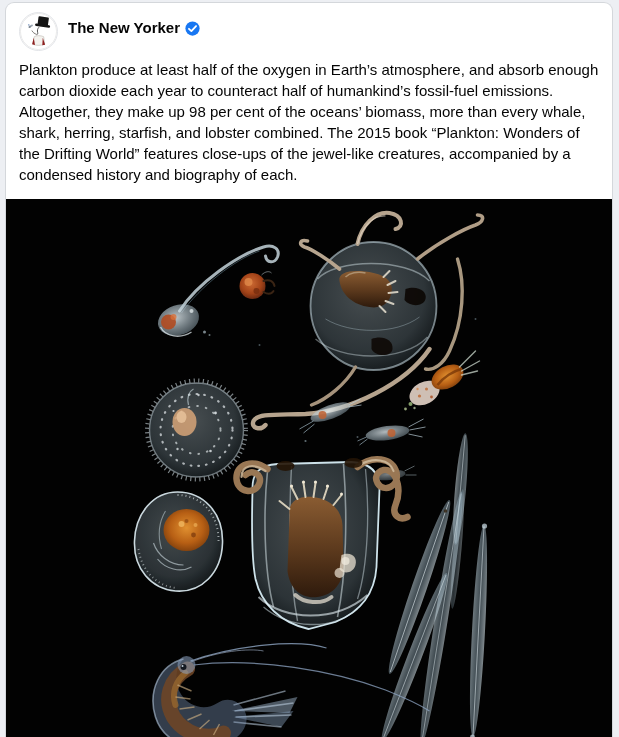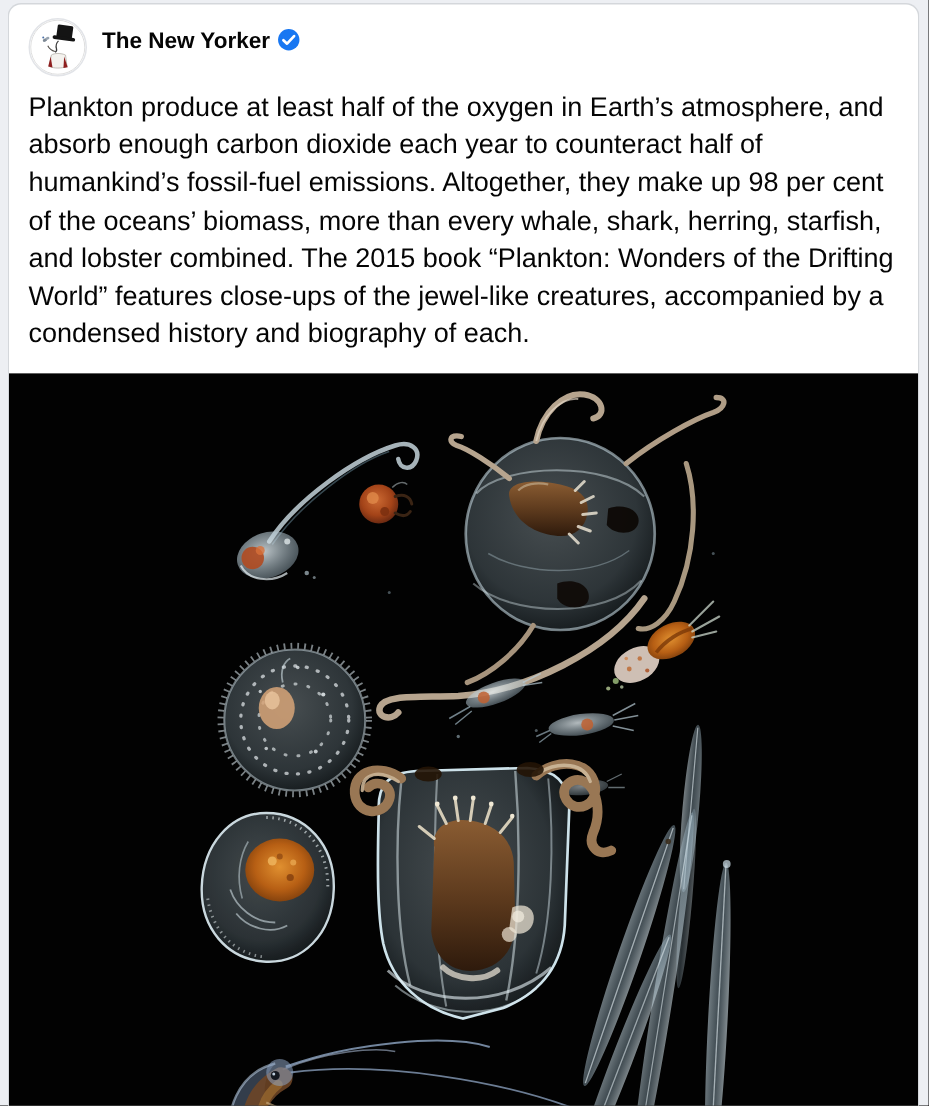--- a/index.html
+++ b/index.html
@@ -15,27 +15,27 @@
     overflow:hidden;
   }
 
   .post-header { display:flex; align-items:center; gap:10px; padding:9px 13px 0 13px; }
   .avatar {
     width:39px; height:39px; border-radius:50%;
     border:1px solid #e2e4e8; background:#fff;
     display:flex; align-items:center; justify-content:center;
     overflow:hidden; flex:0 0 auto; cursor:pointer;
   }
-  .author-row { display:flex; align-items:flex-start; gap:5px; margin-top:-9px; }
+  .author-row { display:flex; align-items:flex-end; gap:5px; margin-top:-9px; }
   .author-name { font-size:15px; font-weight:bold; color:#050505; cursor:pointer; }
   .badge { width:15px; height:15px; display:block; }
 
   .post-text {
     padding:8px 13px 14px 13px;
-    font-size:18px; line-height:1.4; color:#050505;
+    font-size:15px; line-height:1.4; color:#050505;
   }
 
   .post-photo {
     width:100%; height:562px; background:#000; cursor:pointer;
     display:block; position:relative;
   }
   .post-photo svg { display:block; }
 </style>
 </head>
 <body>

